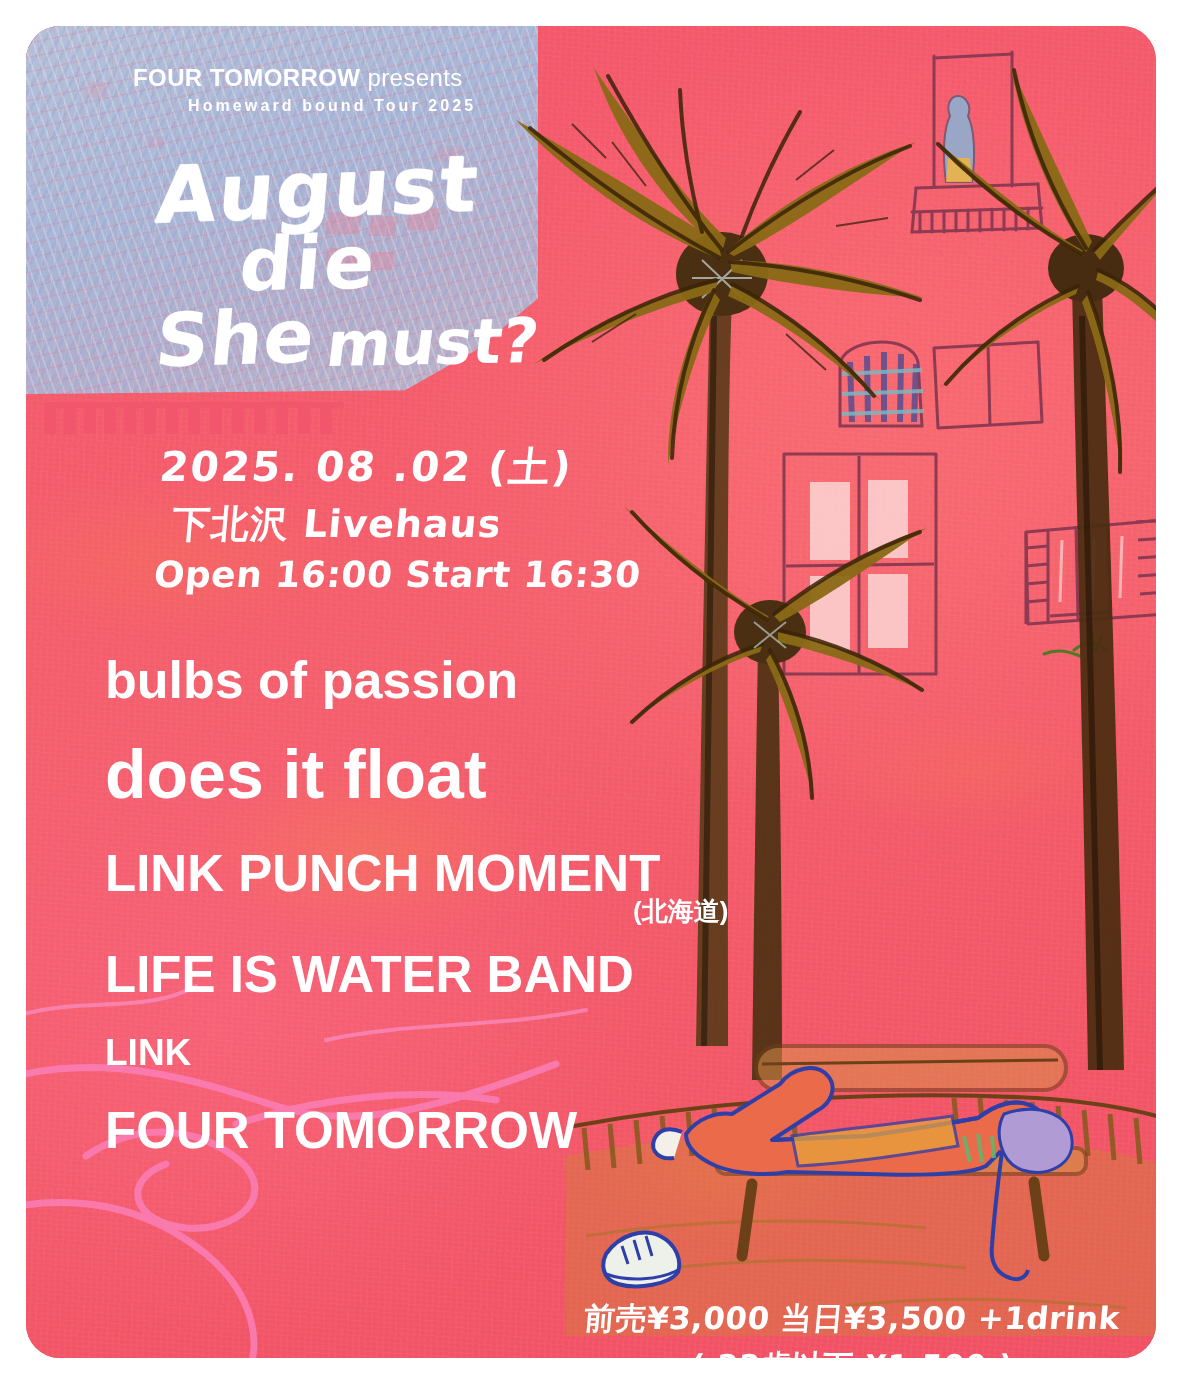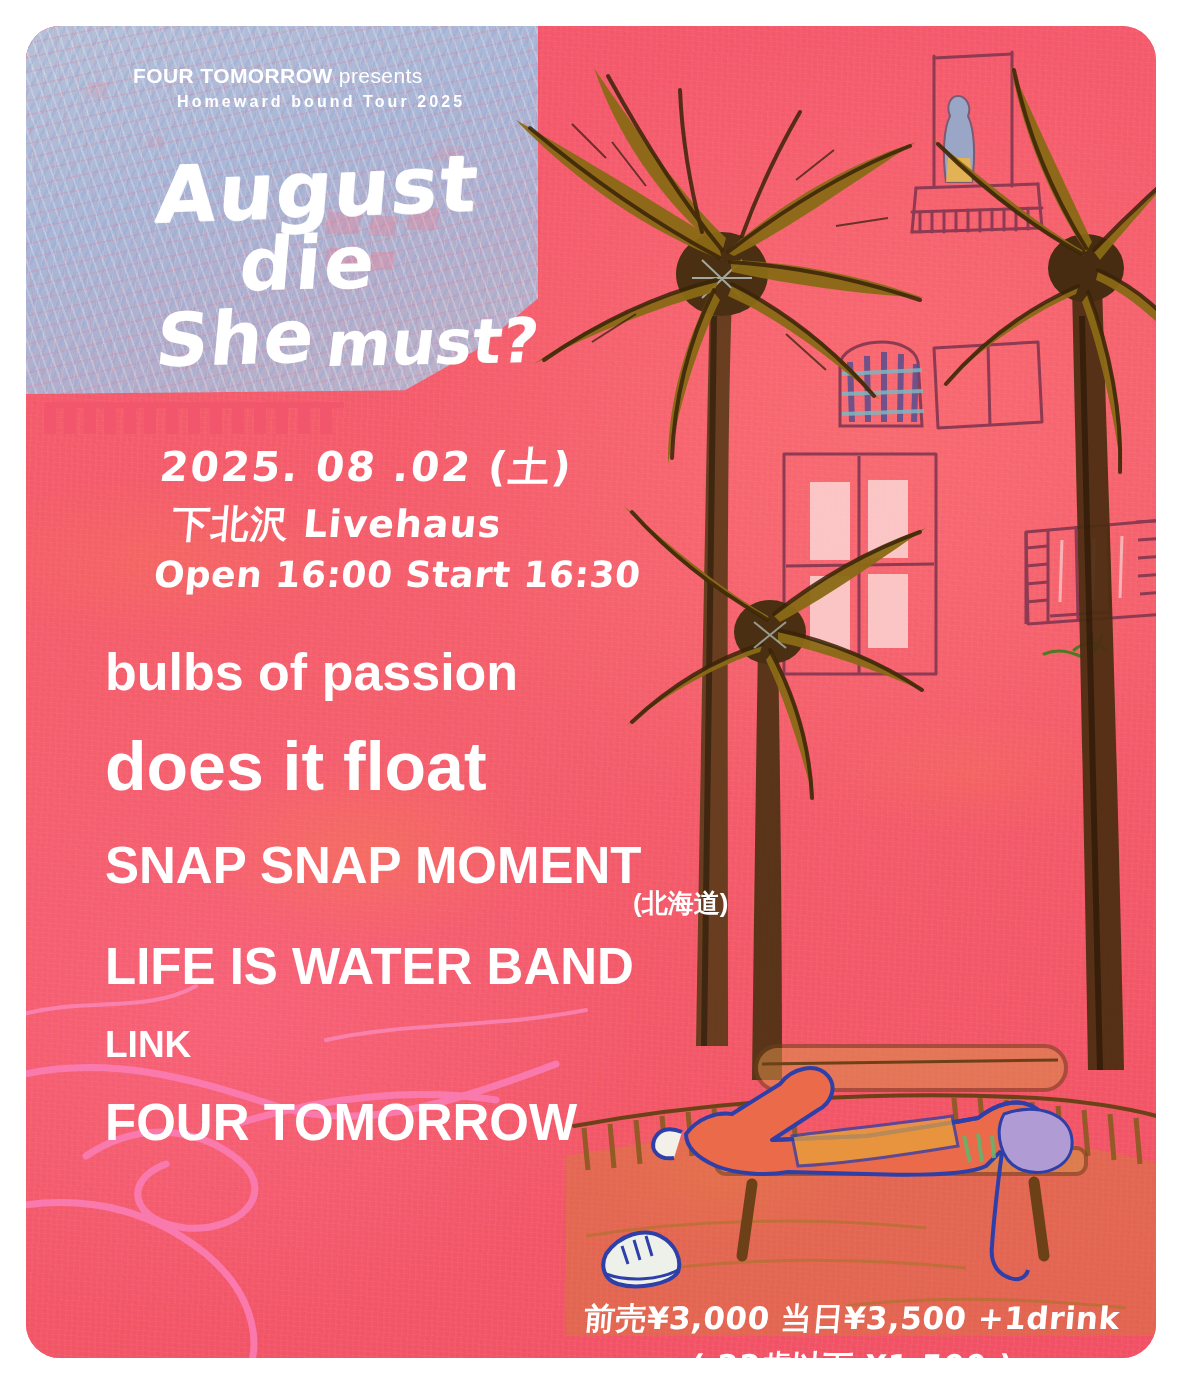--- a/index.html
+++ b/index.html
@@ -108,32 +108,32 @@
 
   
   .hdr {
     position: absolute;
     left: 107px;
     top: 38px;
     width: 460px;
     color: #ffffff;
   }
   .hdr-line1 {
-    font-size: 21px;
+    font-size: 24px;
     letter-spacing: .4px;
     white-space: nowrap;
   }
   .hdr-line1 b { font-weight: 700; }
   .hdr-line1 span { font-weight: 400; }
   .hdr-line2 {
     font-size: 16px;
     font-weight: 700;
     letter-spacing: 3.1px;
     margin-top: 5px;
-    margin-left: 44px;
+    margin-left: 55px;
     white-space: nowrap;
   }
 
   
   .title {
     position: absolute;
     left: 130px;
     top: 118px;
     color: #ffffff;
     font-family: "DejaVu Sans", sans-serif;
@@ -211,20 +211,21 @@
     left: 79px;
     top: 620px;
     width: 700px;
     color: #ffffff;
   }
   .act {
     position: relative;
     font-weight: 700;
     white-space: nowrap;
     line-height: 1;
+    margin-top: 8px;
   }
   .act-note {
     position: absolute;
     font-weight: 700;
     font-size: 26px;
     color: #ffffff;
   }
 
   
   .dj {
@@ -575,21 +576,21 @@
   </div>
 
   <div class="lineup">
     <div class="act" style="font-size:52px;top:0px">
       <span>bulbs of passion</span>
     </div>
     <div class="act" style="font-size:68px;margin-top:34px">
       <span>does it float</span>
     </div>
     <div class="act" style="font-size:51px;margin-top:40px">
-      <span>SNAP SNAP MOMENT</span>
+      <span>LINK PUNCH MOMENT</span>
       <span class="act-note" style="left:528px;top:50px">(北海道)</span>
     </div>
     <div class="act" style="font-size:51px;margin-top:50px">
       <span>LIFE IS WATER BAND</span>
     </div>
     <div class="act" style="font-size:37px;margin-top:34px">
       <span>LINK</span>
     </div>
     <div class="act" style="font-size:51px;margin-top:34px">
       <span>FOUR TOMORROW</span>

